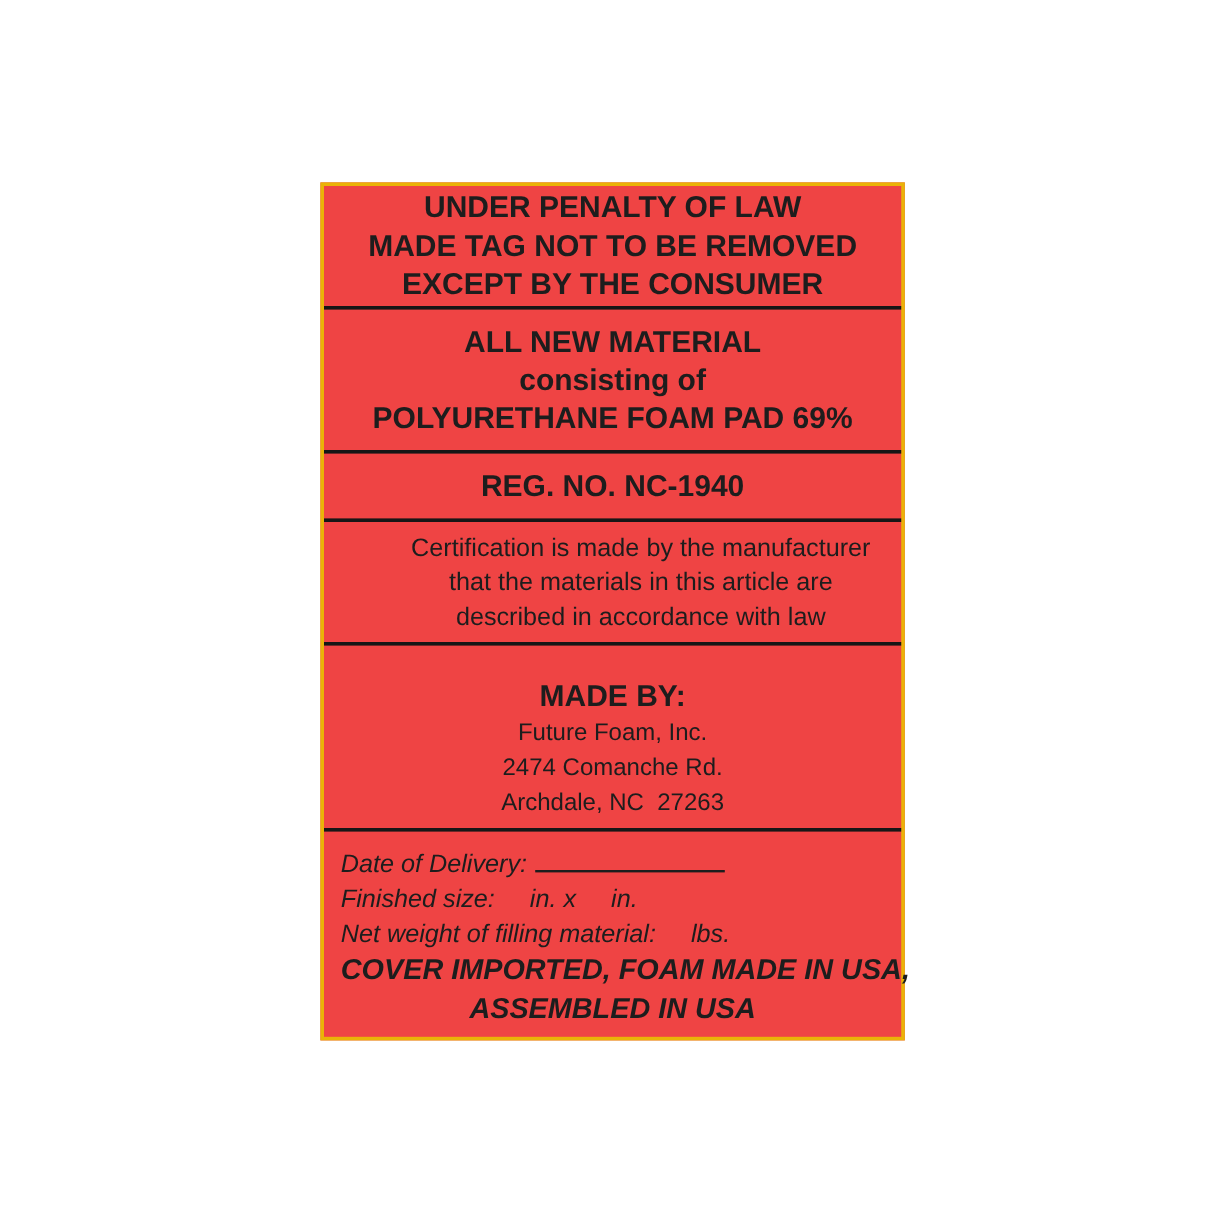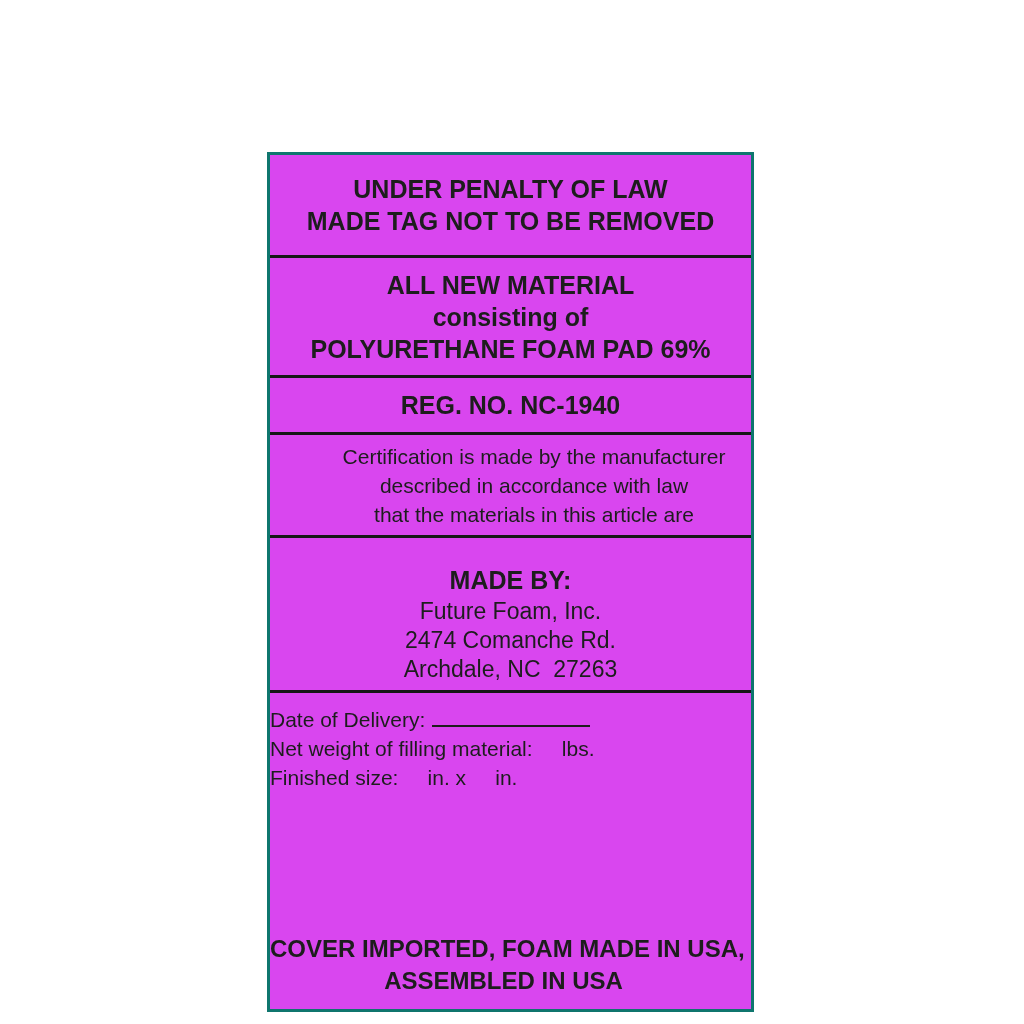--- a/index.html
+++ b/index.html
@@ -17,24 +17,24 @@
     width: 1024px;
     height: 1024px;
     background: #ffffff;
     overflow: hidden;
   }
   .law-label {
     position: absolute;
     left: 267px;
     top: 152px;
     width: 487px;
-    height: 860px;
+    height: 715px;
     box-sizing: border-box;
-    border: 3px solid #0f766e;
-    background: #d946ef;
+    border: 3px solid #eab308;
+    background: #ef4444;
     display: flex;
     flex-direction: column;
   }
   .section {
     box-sizing: border-box;
     border-bottom: 3px solid #161616;
     display: flex;
     flex-direction: column;
     justify-content: center;
     align-items: center;
@@ -46,38 +46,39 @@
   .sec-penalty   { height: 103px; }
   .sec-material  { height: 120px; }
   .sec-reg       { height: 57px;  }
   .sec-cert      { height: 103px; padding-left: 47px; }
   .sec-madeby    { height: 137px; margin-top: 18px; }
   .sec-details   {
     flex: 1 1 auto;
     align-items: stretch;
     justify-content: space-between;
     text-align: left;
-    padding: 12px 14px 10px 0;
+    padding: 12px 14px 10px 14px;
+    font-style: italic;
   }
 
   .line-bold {
     font-weight: bold;
     font-size: 25px;
     line-height: 32px;
     white-space: nowrap;
   }
   .line-reg {
     font-weight: normal;
     font-size: 21px;
     line-height: 29px;
     white-space: nowrap;
   }
   .line-addr {
     font-weight: normal;
-    font-size: 23px;
+    font-size: 20px;
     line-height: 29px;
     white-space: nowrap;
   }
   .madeby-heading {
     font-weight: bold;
     font-size: 25px;
     line-height: 34px;
     white-space: nowrap;
   }
   .details-block { }
@@ -90,68 +91,68 @@
     display: inline-block;
     width: 158px;
     height: 20px;
     margin-left: 7px;
     border-bottom: 2px solid #1d1d1d;
     vertical-align: baseline;
   }
   .origin-block {
     text-align: center;
     padding-bottom: 2px;
-    margin-top: 12px;
   }
   .origin-line {
     font-weight: bold;
     font-size: 24px;
     line-height: 32px;
     white-space: nowrap;
   }
 </style>
 </head>
 <body>
 
 <div class="canvas">
   <div class="law-label">
 
     <div class="section sec-penalty">
       <div class="line-bold">UNDER PENALTY OF LAW</div>
       <div class="line-bold">MADE TAG NOT TO BE REMOVED</div>
+      <div class="line-bold">EXCEPT BY THE CONSUMER</div>
     </div>
 
     <div class="section sec-material">
       <div class="line-bold">ALL NEW MATERIAL</div>
       <div class="line-bold">consisting of</div>
       <div class="line-bold">POLYURETHANE FOAM PAD 69%</div>
     </div>
 
     <div class="section sec-reg">
       <div class="line-bold">REG. NO. NC-1940</div>
     </div>
 
     <div class="section sec-cert">
       <div class="line-reg">Certification is made by the manufacturer</div>
+      <div class="line-reg">that the materials in this article are</div>
       <div class="line-reg">described in accordance with law</div>
-      <div class="line-reg">that the materials in this article are</div>
     </div>
 
     <div class="section sec-madeby">
       <div class="madeby-heading">MADE BY:</div>
       <div class="line-addr">Future Foam, Inc.</div>
       <div class="line-addr">2474 Comanche Rd.</div>
       <div class="line-addr">Archdale, NC&nbsp;&nbsp;27263</div>
     </div>
 
     <div class="section sec-details">
       <div class="details-block">
         <div class="details-line"><span>Date of Delivery:</span><span class="blank-line"></span></div>
+        <div class="details-line">Finished size:&nbsp;&nbsp;&nbsp;&nbsp;&nbsp;in. x&nbsp;&nbsp;&nbsp;&nbsp;&nbsp;in.</div>
         <div class="details-line">Net weight of filling material:&nbsp;&nbsp;&nbsp;&nbsp;&nbsp;lbs.</div>
-        <div class="details-line">Finished size:&nbsp;&nbsp;&nbsp;&nbsp;&nbsp;in. x&nbsp;&nbsp;&nbsp;&nbsp;&nbsp;in.</div>
       </div>
       <div class="origin-block">
         <div class="origin-line">COVER IMPORTED, FOAM MADE IN USA,</div>
         <div class="origin-line">ASSEMBLED IN USA</div>
       </div>
     </div>
 
   </div>
 </div>
 

